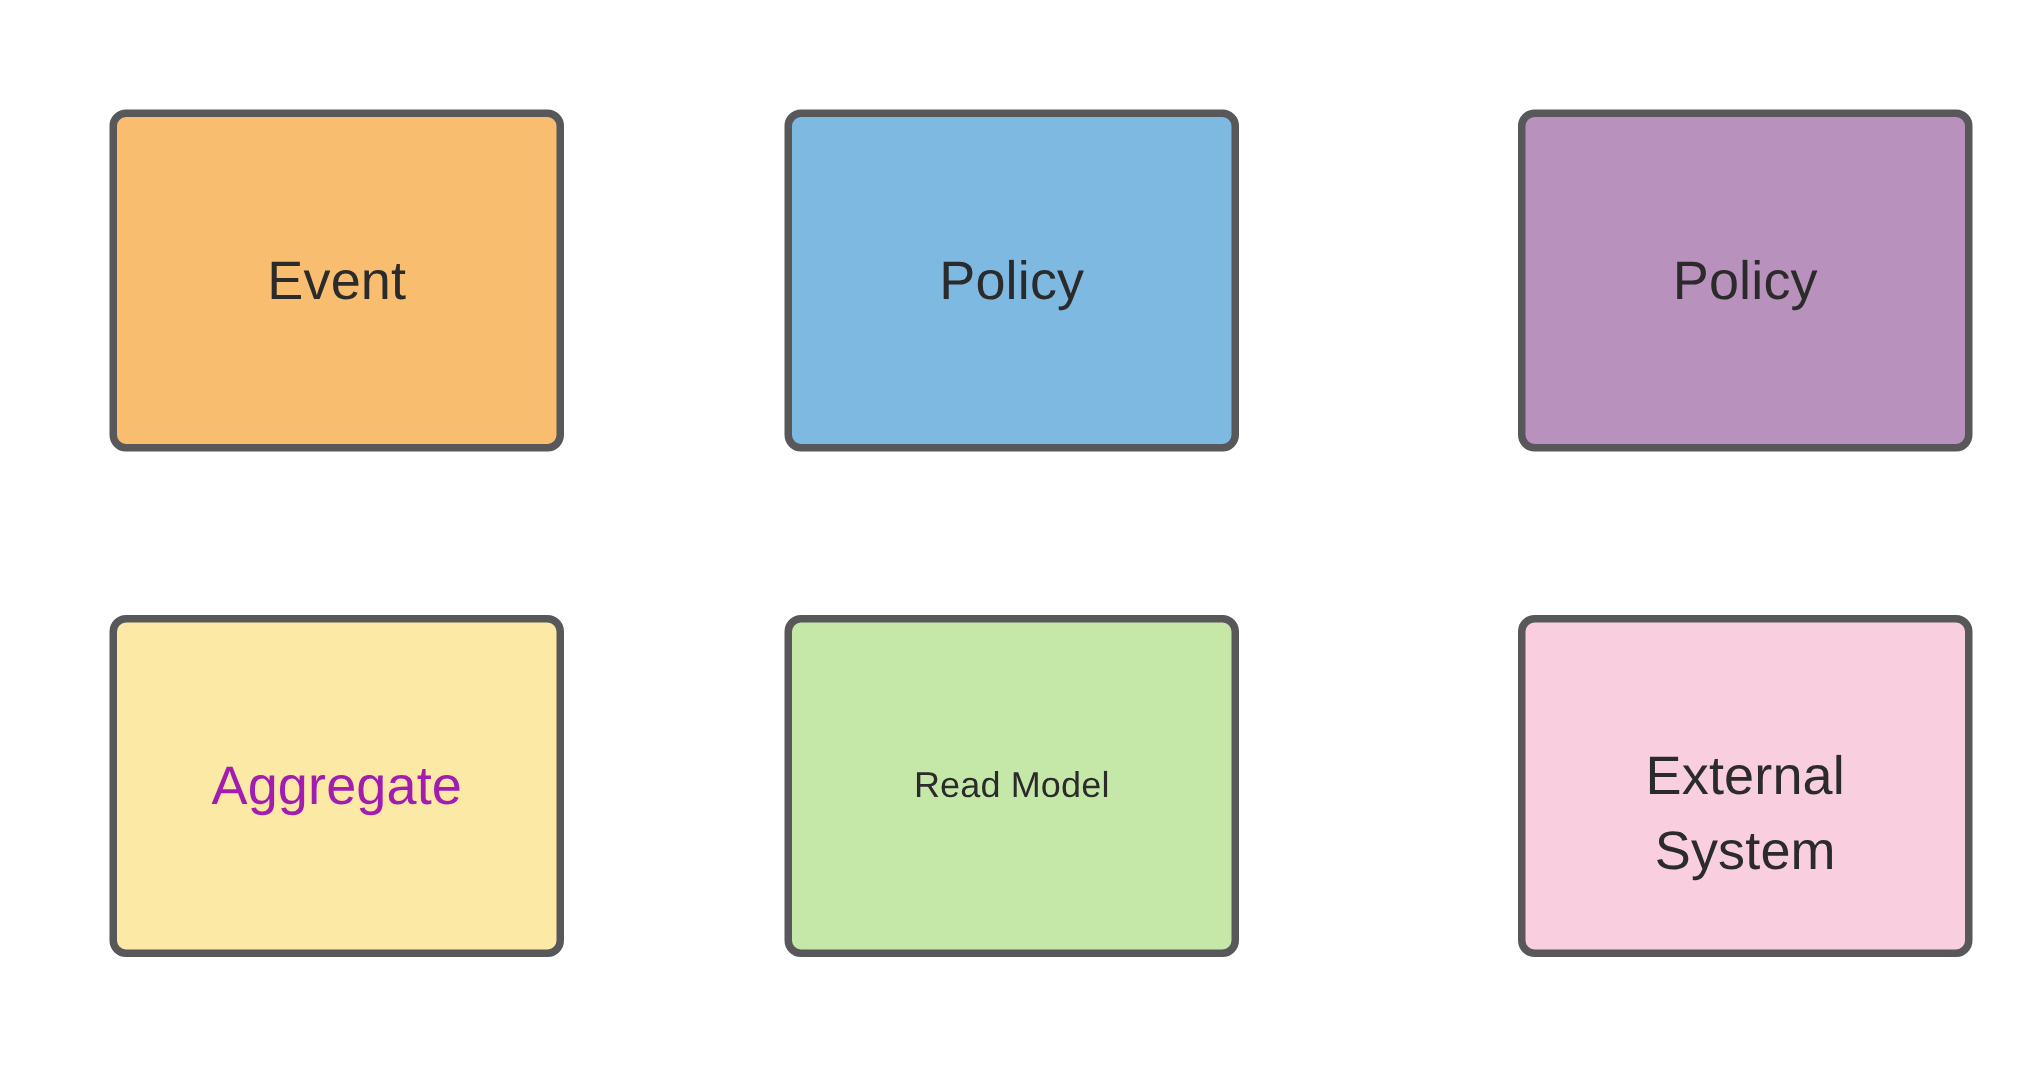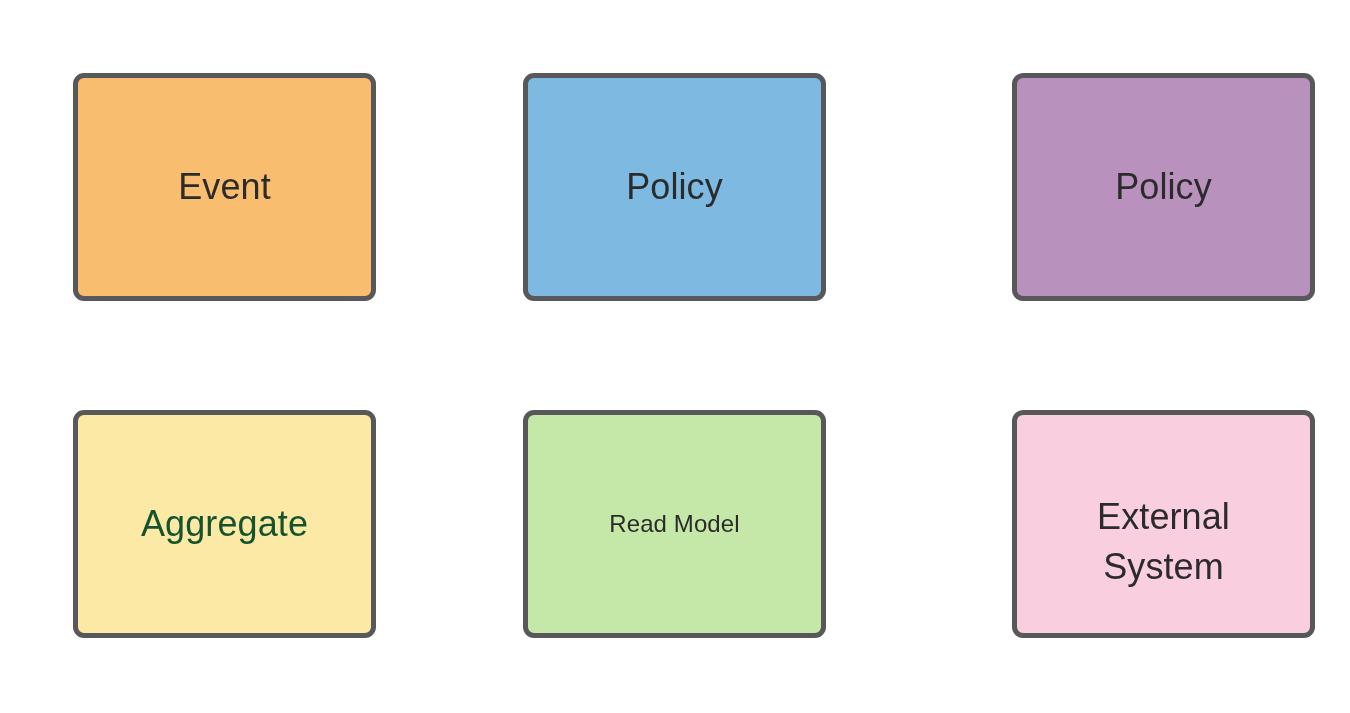--- a/index.html
+++ b/index.html
@@ -64,21 +64,21 @@
 
   <div class="legend-card col-2 row-1" style="background-color: rgb(125, 185, 224); border-color: rgb(88, 88, 90); border-width: 5px; border-radius: 11px;">
     <span class="legend-card-label" style="color: rgb(43, 43, 43); font-size: 36px;">Policy</span>
   </div>
 
   <div class="legend-card col-3 row-1" style="background-color: rgb(185, 145, 189); border-color: rgb(88, 88, 90); border-width: 5px; border-radius: 11px;">
     <span class="legend-card-label" style="color: rgb(43, 43, 43); font-size: 36px;">Policy</span>
   </div>
 
   <div class="legend-card col-1 row-2" style="background-color: rgb(252, 233, 166); border-color: rgb(88, 88, 90); border-width: 5px; border-radius: 11px;">
-    <span class="legend-card-label" style="color: #14532d; font-size: 36px;">Aggregate</span>
+    <span class="legend-card-label" style="color: #a21caf; font-size: 36px;">Aggregate</span>
   </div>
 
   <div class="legend-card col-2 row-2" style="background-color: rgb(197, 232, 168); border-color: rgb(88, 88, 90); border-width: 5px; border-radius: 11px;">
     <span class="legend-card-label" style="color: rgb(43, 43, 43); font-size: 24px;">Read Model</span>
   </div>
 
   <div class="legend-card col-3 row-2" style="background-color: rgb(249, 206, 222); border-color: rgb(88, 88, 90); border-width: 5px; border-radius: 11px;">
     <span class="legend-card-label" style="color: rgb(43, 43, 43); font-size: 36px; margin-top: 36px;">External
 System</span>
   </div>

